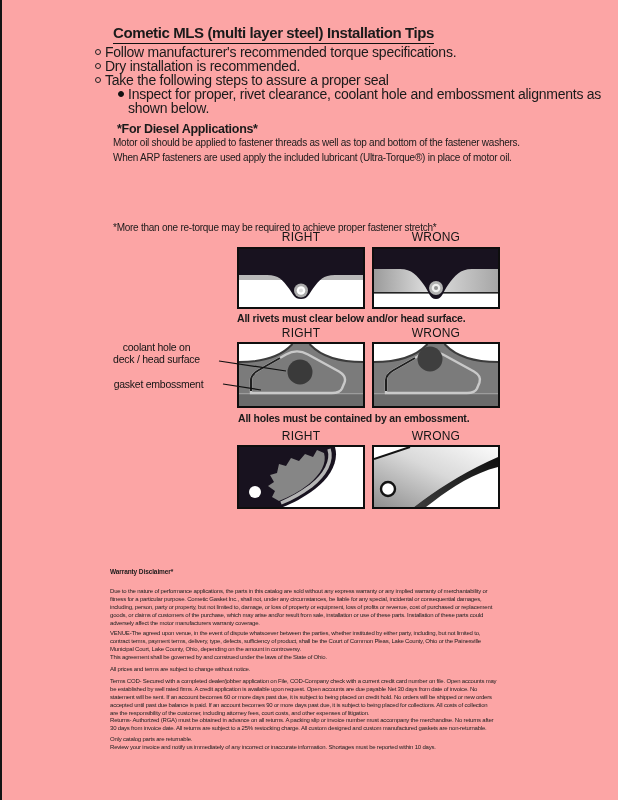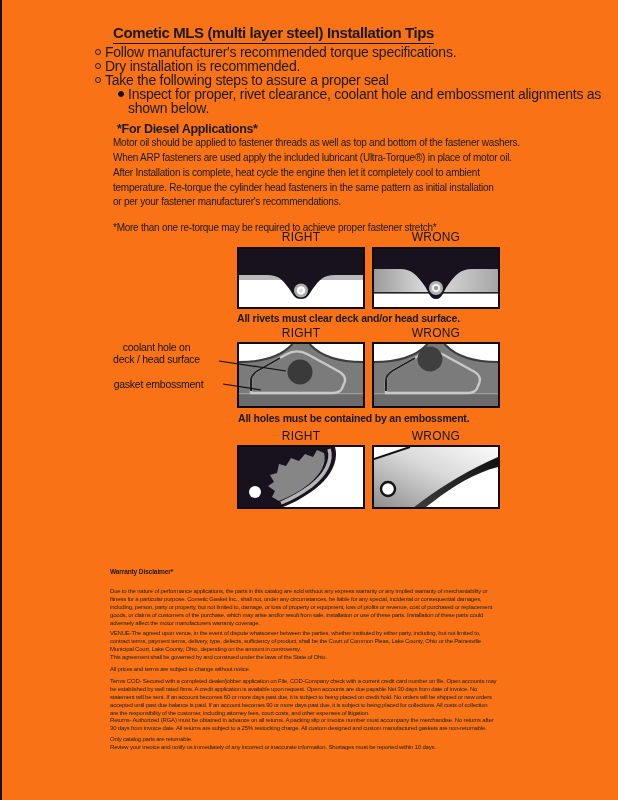--- a/index.html
+++ b/index.html
@@ -1,16 +1,16 @@
 <!DOCTYPE html>
 <html><head>
 <meta charset="utf-8">
 <style>
   html,body{margin:0;padding:0;background:#ffffff;}
-  .page{position:relative;width:618px;height:800px;background:#f97316;overflow:hidden;
+  .page{position:relative;width:618px;height:800px;background:#fca5a5;overflow:hidden;
         font-family:"Liberation Sans","DejaVu Sans",sans-serif;color:#1a1a1a;}
   .abs{position:absolute;}
   .edge{left:0;top:0;width:2px;height:800px;background:#131313;}
   .title{left:113px;top:24px;margin:0;font-size:15px;font-weight:bold;letter-spacing:-0.4px;
          border-bottom:1.5px solid #111;padding-bottom:2px;}
   .bullets{left:95px;top:45px;font-size:14px;letter-spacing:-0.25px;}
   .brow{display:flex;align-items:baseline;height:14px;line-height:14px;}
   .brow.sub{margin-left:23px;}
   .bm{width:4px;height:4px;border:0.9px solid #222;border-radius:50%;margin-right:4px;flex:none;
       position:relative;top:-2px;}
@@ -65,23 +65,20 @@
     </div>
     <div class="brow sub">
       <span class="bm fill"></span>
       <span>Inspect for proper, rivet clearance, coolant hole and embossment alignments as shown below.</span>
     </div>
   </div>
 
   <h2 class="abs dheading">*For Diesel Applications*</h2>
   <p class="abs para p1">Motor oil should be applied to fastener threads as well as top and bottom of the fastener washers.
 When ARP fasteners are used apply the included lubricant (Ultra-Torque®) in place of motor oil.</p>
-  <p class="abs para p2">After Installation is complete, heat cycle the engine then let it completely cool to ambient
-temperature. Re-torque the cylinder head fasteners in the same pattern as initial installation
-or per your fastener manufacturer's recommendations.</p>
   <p class="abs para note">*More than one re-torque may be required to achieve proper fastener stretch*</p>
 
   <div class="abs dlabel lr1">RIGHT</div>
   <div class="abs dlabel lw1">WRONG</div>
   <div class="abs dbox b1 br1">
     <svg viewBox="0 0 124 58" preserveAspectRatio="none">
       <rect width="124" height="58" fill="#ffffff"></rect>
       <rect x="0" y="24" width="124" height="7" fill="#b9b9b9"></rect>
       <path d="M0,0 H124 V26 H96 C84,26 80.5,31 74,39.5 C69.5,45.5 69,50 62,50 C55,50 54.5,45.5 50,39.5 C43.5,31 40,26 28,26 H0 Z" fill="#18121f"></path>
       <circle cx="62" cy="41.5" r="7" fill="#ababab"></circle>
@@ -100,21 +97,21 @@
       </defs>
       <rect width="124" height="58" fill="#ffffff"></rect>
       <rect x="0" y="20" width="124" height="24" fill="url(#gdeck)"></rect>
       <rect x="0" y="43" width="124" height="1.6" fill="#222222"></rect>
       <path d="M0,0 H124 V20 H98 C86,20 81,26.5 74,36 C69,42.5 68.5,50 62,50 C55.5,50 55,42.5 50,36 C43,26.5 38,20 26,20 H0 Z" fill="#18121f"></path>
       <circle cx="62" cy="39" r="7" fill="#b2b2b2"></circle>
       <circle cx="62" cy="39" r="4.3" fill="#efefef"></circle>
       <circle cx="62" cy="39" r="2" fill="#909090"></circle>
     </svg>
   </div>
-  <div class="abs cap c1">All rivets must clear deck and/or head surface.</div>
+  <div class="abs cap c1">All rivets must clear below and/or head surface.</div>
 
   <div class="abs dlabel lr2">RIGHT</div>
   <div class="abs dlabel lw2">WRONG</div>
   <div class="abs dbox b2 br2">
     <svg viewBox="0 0 124 62" preserveAspectRatio="none">
       <rect width="124" height="62" fill="#ffffff"></rect>
       <path d="M0,62 V18 C26,18 42.5,11.5 52.5,1 L53.5,0 H70.5 L71.5,1 C81.5,11.5 98,18 124,18 V62 Z" fill="#7b7b7b"></path>
       <path d="M0,18 C26,18 42.5,11.5 52.5,1 L53.5,0" fill="none" stroke="#3c3c3c" stroke-width="2"></path>
       <path d="M70.5,0 L71.5,1 C81.5,11.5 98,18 124,18" fill="none" stroke="#3c3c3c" stroke-width="2"></path>
       <rect x="0" y="49" width="124" height="1.4" fill="#9c9c9c"></rect>

